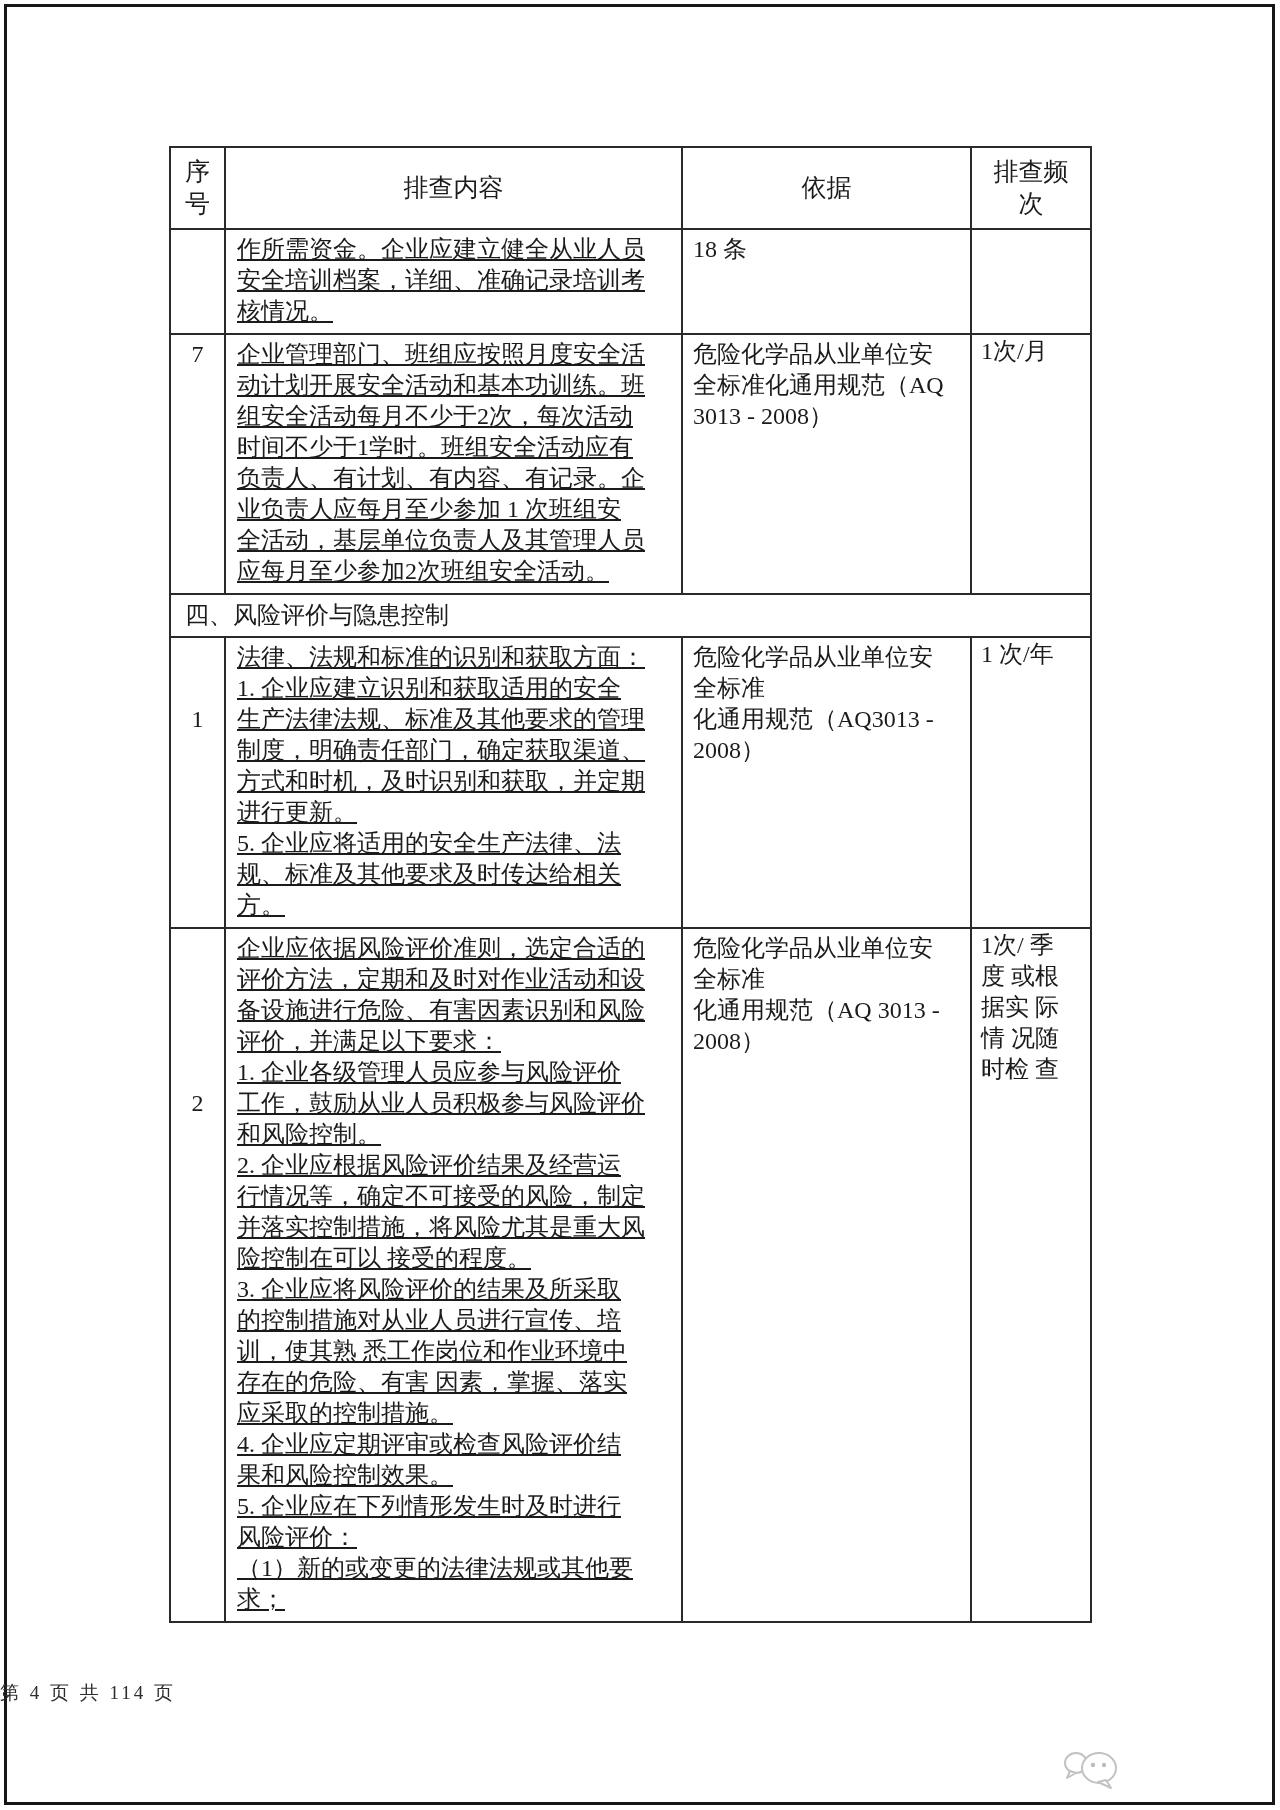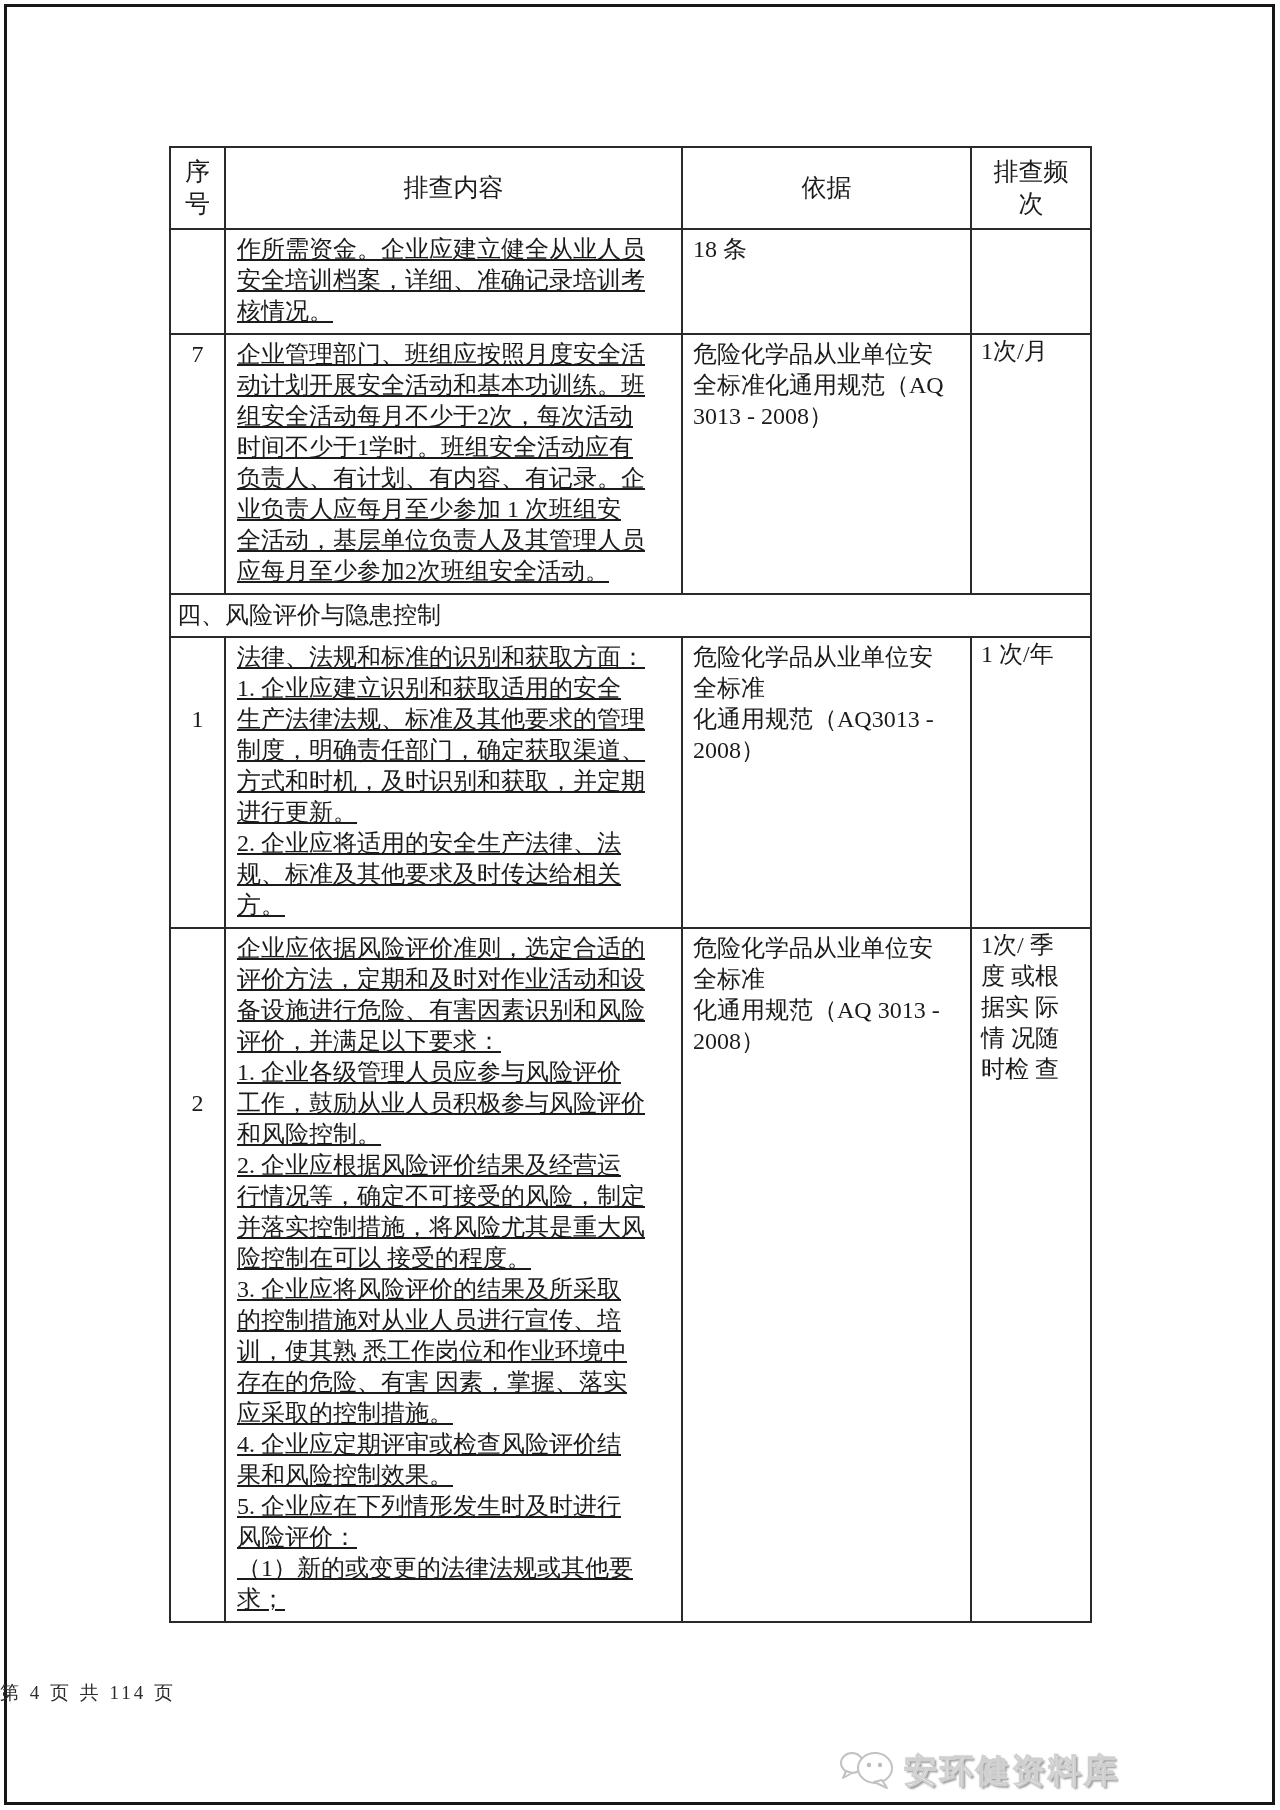--- a/index.html
+++ b/index.html
@@ -68,21 +68,21 @@
   td.serial-mid {
     padding-top: 66px;
   }
   td.serial-low {
     padding-top: 159px;
   }
   td.section-cell {
     font-weight: bold;
     font-size: 25px;
     line-height: 32px;
-    padding: 5px 8px 5px 6px;
+    padding: 5px 8px 5px 14px;
     white-space: normal;
     border-radius: 12px;
   }
   .page-footer {
     position: absolute;
     top: 1680px;
     left: 0;
     width: 1110px;
     font-size: 19px;
     letter-spacing: 3px;
@@ -162,21 +162,21 @@
       </tr>
 
       <tr>
         <td class="serial-cell serial-mid">1</td>
         <td class="content-cell">法律、法规和标准的识别和获取方面：
 1. 企业应建立识别和获取适用的安全
 生产法律法规、标准及其他要求的管理
 制度，明确责任部门，确定获取渠道、
 方式和时机，及时识别和获取，并定期
 进行更新。
-2. 企业应将适用的安全生产法律、法
+5. 企业应将适用的安全生产法律、法
 规、标准及其他要求及时传达给相关
 方。</td>
         <td class="basis-cell">危险化学品从业单位安
 全标准
 化通用规范（AQ3013 -
 2008）</td>
         <td class="freq-cell">1 次/年</td>
       </tr>
 
       <tr>
@@ -222,15 +222,14 @@
     <svg class="bubble-icon" width="58" height="50" viewBox="0 0 58 50">
       <g fill="#ffffff" stroke="#c2c2c2" stroke-width="2">
         <ellipse cx="14" cy="17" rx="11" ry="10"></ellipse>
         <path d="M8 25 L5 32 L14 27 Z" stroke-linejoin="round"></path>
         <ellipse cx="37" cy="22" rx="17" ry="15"></ellipse>
         <path d="M44 34 L49 42 L36 36 Z" stroke-linejoin="round"></path>
       </g>
       <circle cx="31" cy="19" r="2.2" fill="#bdbdbd" stroke="none"></circle>
       <circle cx="42" cy="19" r="2.2" fill="#bdbdbd" stroke="none"></circle>
     </svg>
-    <span class="watermark-text">安环健资料库</span>
   </div>
 </div>
 
 </body></html>

